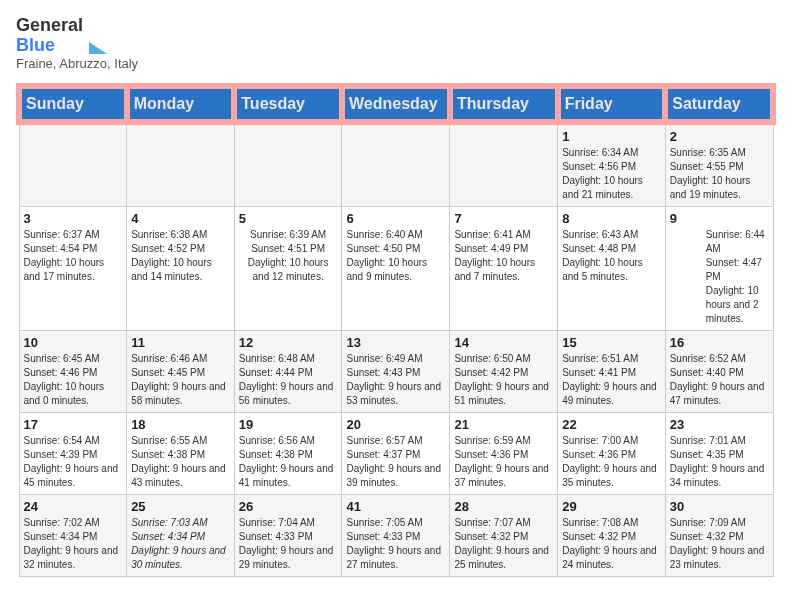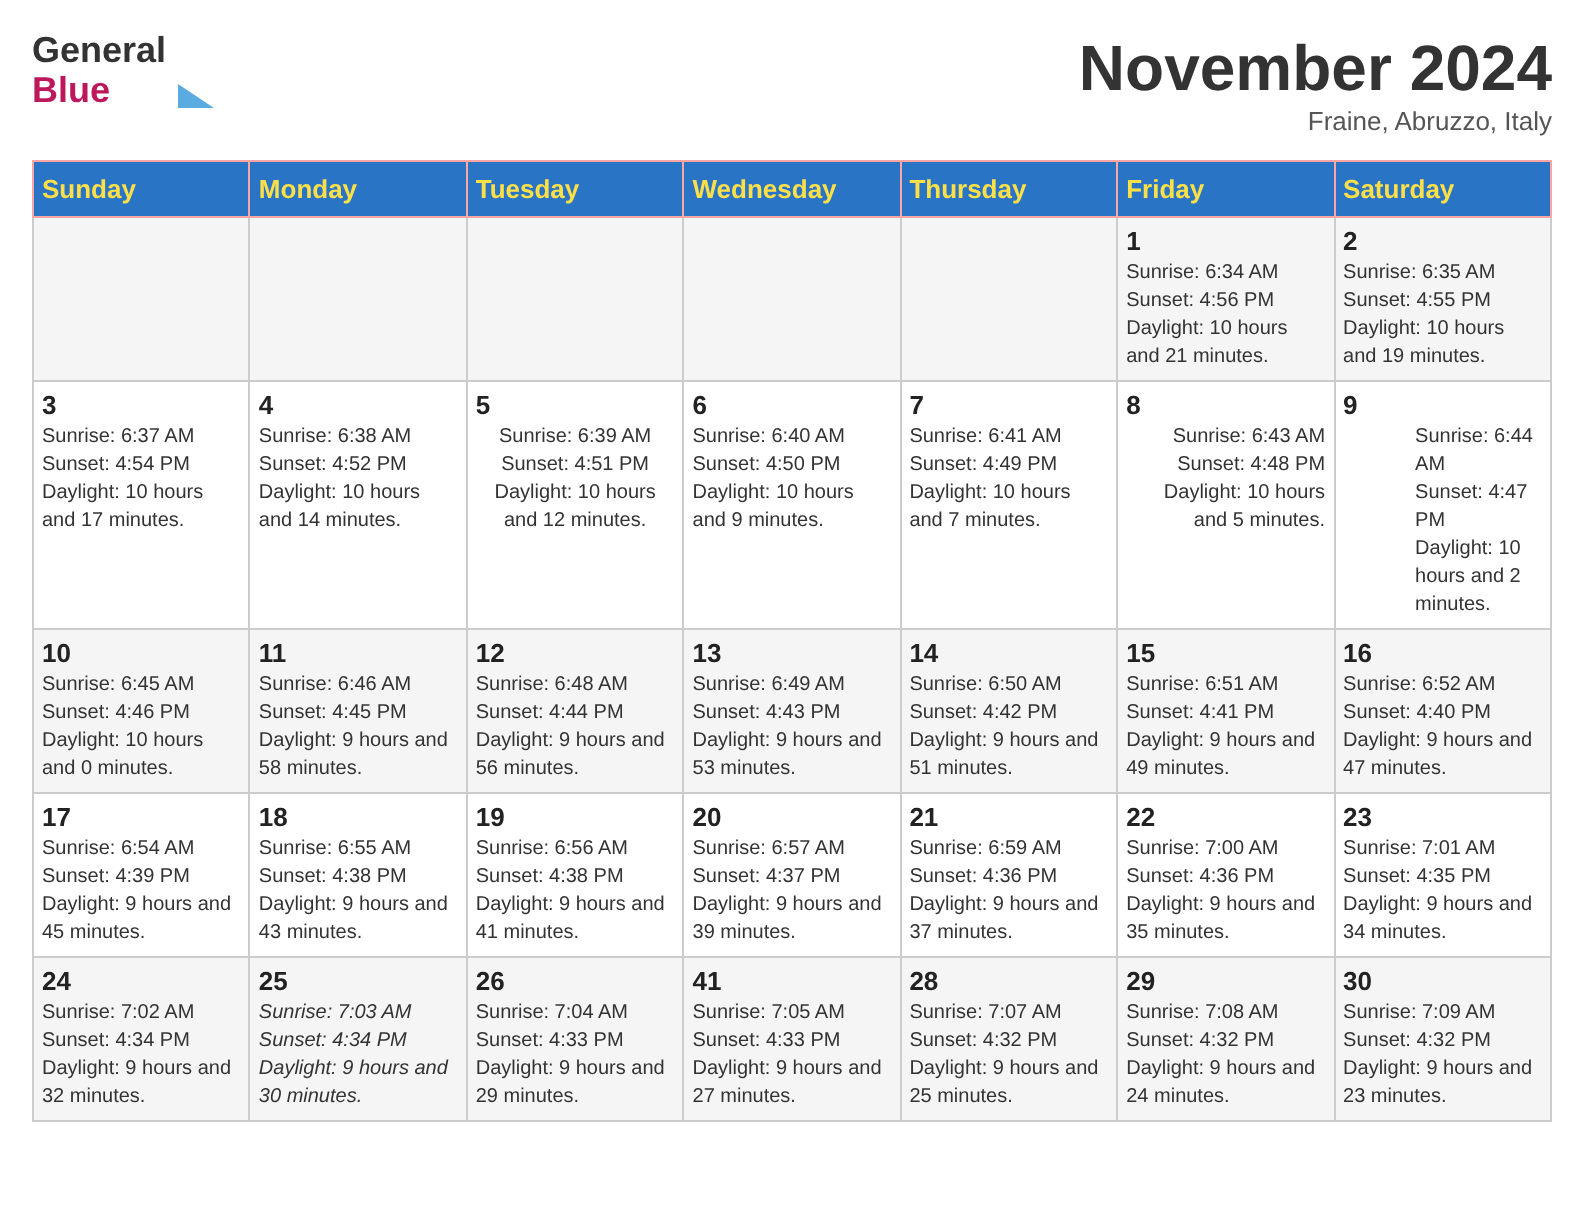--- a/index.html
+++ b/index.html
@@ -8,20 +8,21 @@
       background: #fff;
       width: 792px;
       min-height: 612px;
       padding: 16px;
     }
     .header {
       display: flex;
       justify-content: space-between;
       align-items: flex-start;
       margin-bottom: 12px;
+      flex-direction: column;
     }
     .title-block {
       text-align: right;
     }
     .title-block h1 {
       font-size: 32px;
       font-weight: bold;
       color: #333;
     }
     .title-block h2 {
@@ -29,25 +30,25 @@
       font-weight: normal;
       color: #555;
     }
     .calendar {
       width: 100%;
       border-collapse: collapse;
       font-size: 11px;
     }
     .calendar thead th {
       background-color: #2a74c5;
-      color: #fde047;
+      color: #e5e5e5;
       padding: 6px 4px;
       text-align: left;
-      font-size: 13px;
-      border: 1px solid #fca5a5;
+      font-size: 16px;
+      border: 6px solid #fca5a5;
     }
     .calendar tbody td {
       border: 1px solid #ccc;
       vertical-align: top;
       padding: 4px;
       width: 108px;
       min-height: 80px;
     }
     .calendar tbody tr:nth-child(odd) td {
       background-color: #f5f5f5;
@@ -80,21 +81,21 @@
     }
     .logo-general {
       font-size: 18px;
       font-weight: bold;
       color: #333;
       line-height: 1.1;
     }
     .logo-blue-text {
       font-size: 18px;
       font-weight: bold;
-      color: #be185d;
+      color: #3b82f6;
       line-height: 1.1;
     }
     .logo-triangle {
       display: inline-block;
       width: 0;
       height: 0;
       border-style: solid;
       border-width: 12px 0 0 18px;
       border-color: transparent transparent transparent #5aace0;
       margin-left: 4px;
@@ -107,21 +108,20 @@
 
 <div class="header">
   <div class="logo-container">
     <div class="logo-word">
       <span class="logo-general">General</span>
       <span class="logo-blue-text">Blue</span>
     </div>
     <div class="logo-triangle"></div>
   </div>
   <div class="title-block">
-    <h1>November 2024</h1>
     <h2>Fraine, Abruzzo, Italy</h2>
   </div>
 </div>
 
 <table class="calendar">
   <thead>
     <tr>
     <th>Sunday</th>
         <th>Monday</th>
         <th>Tuesday</th>
@@ -177,21 +177,21 @@
 Daylight: 10 hours and 9 minutes.</div>
         </td>
         <td>
           <div class="day-num">7</div>
           <div class="day-info" style="white-space: pre-line;">Sunrise: 6:41 AM
 Sunset: 4:49 PM
 Daylight: 10 hours and 7 minutes.</div>
         </td>
         <td>
           <div class="day-num">8</div>
-          <div class="day-info" style="white-space: pre-line; text-align: right;">Sunrise: 6:43 AM
+          <div class="day-info" style="white-space: pre-line;">Sunrise: 6:43 AM
 Sunset: 4:48 PM
 Daylight: 10 hours and 5 minutes.</div>
         </td>
         <td>
           <div class="day-num">9</div>
           <div class="day-info" style="white-space: pre-line; margin-left: 36px;">Sunrise: 6:44 AM
 Sunset: 4:47 PM
 Daylight: 10 hours and 2 minutes.</div>
         </td>
       </tr>

